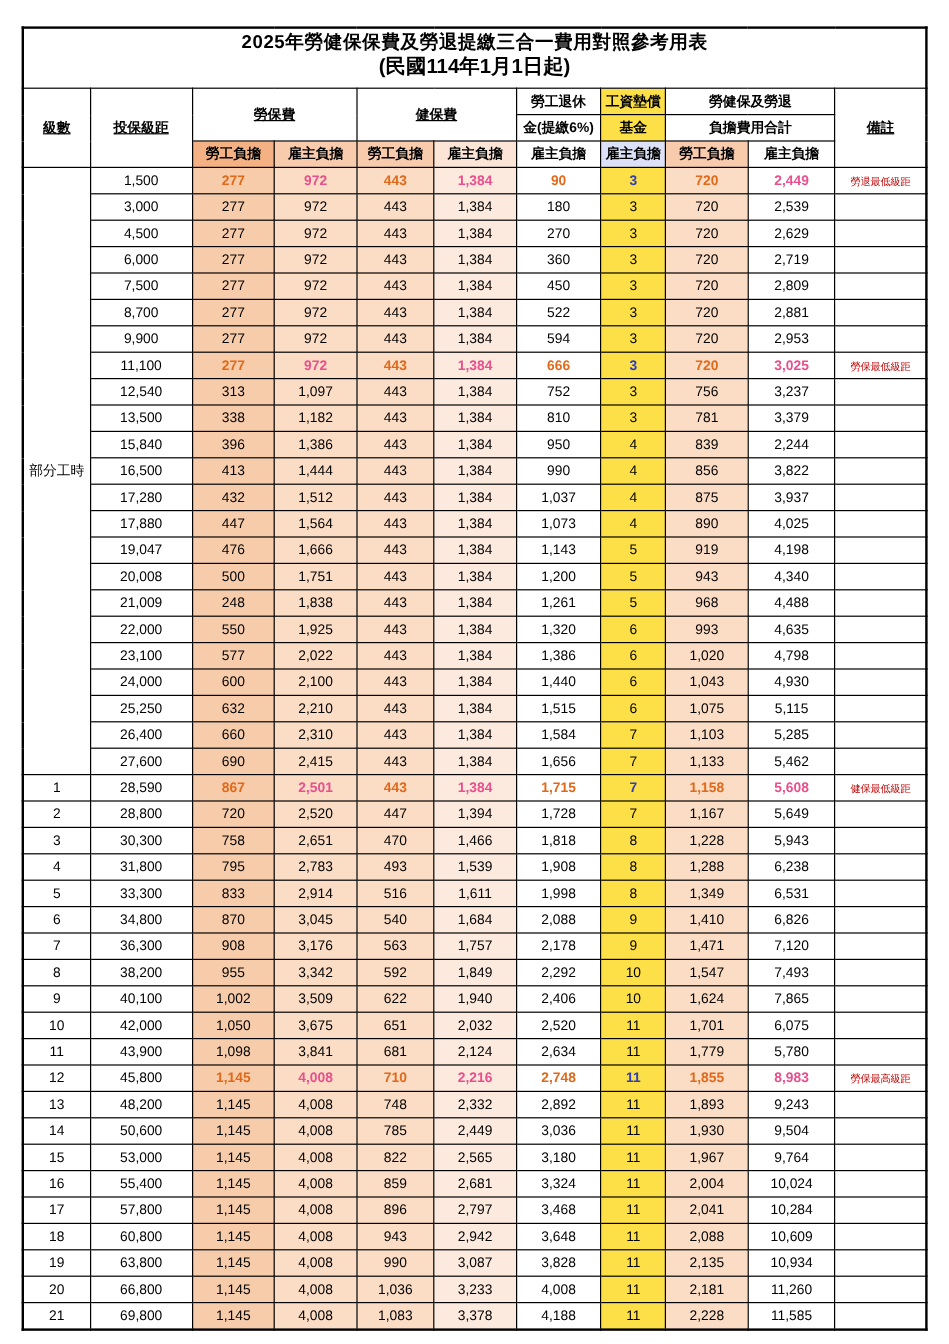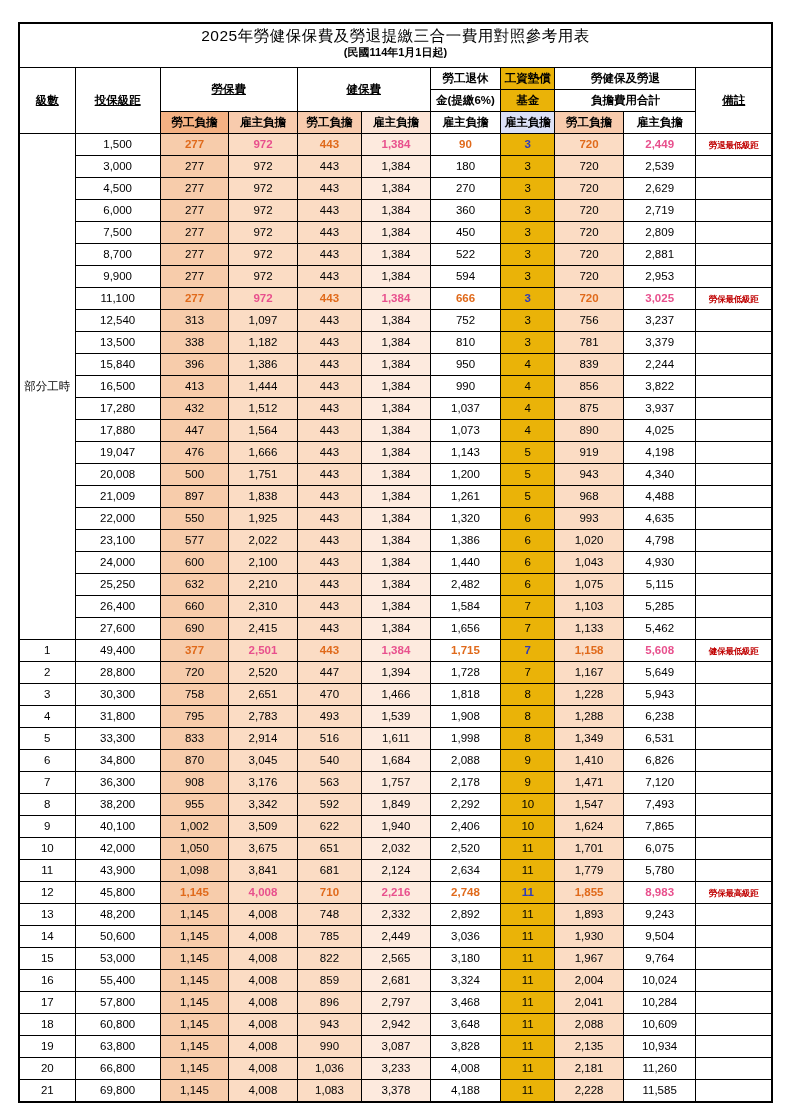--- a/index.html
+++ b/index.html
@@ -35,25 +35,25 @@
     height: 21px;
     line-height: 1.05;
   }
   .title-cell {
     border: none !important;
     padding: 4px 0 8px 0 !important;
     height: auto !important;
   }
   .title-main {
     font-size: 15.5px;
-    font-weight: normal;
+    font-weight: bold;
     letter-spacing: 0.5px;
   }
   .title-sub {
-    font-size: 11px;
+    font-size: 17px;
     font-weight: bold;
     margin-top: 3px;
   }
   .hdr {
     font-weight: bold;
     font-size: 12px;
     text-decoration: underline;
   }
   .hdr-sm {
     font-weight: bold;
@@ -64,37 +64,37 @@
     font-weight: bold;
     font-size: 10px;
     line-height: 1.15;
   }
   
   .c-lab-emp { background: #f7ccab; }     
   .c-lab-er  { background: #fbdcc4; }     
   .c-hea-emp { background: #fbdcc4; }     
   .c-hea-er  { background: #fdeade; }     
   .c-pen     { background: #ffffff; }     
-  .c-wage    { background: #eab308; }     
+  .c-wage    { background: #fde047; }     
   .c-tot-emp { background: #fbdcc4; }     
   .c-tot-er  { background: #ffffff; }     
 
   .hd-lab-emp { background: #f4b183; }
   .hd-lab-er  { background: #f8cbad; }
   .hd-hea-emp { background: #f8cbad; }
   .hd-hea-er  { background: #fce4d6; }
   .hd-pen     { background: #ffffff; }
   .hd-wage    { background: #dce1f7; }
   .hd-tot-emp { background: #f8cbad; }
   .hd-tot-er  { background: #ffffff; }
 
   .note {
     font-size: 8.5px;
     color: #c00000;
-    font-weight: bold;
+    font-weight: normal;
     letter-spacing: -0.2px;
   }
   .hl-orange { color: #e06a1b; font-weight: bold; }
   .hl-pink   { color: #e8508d; font-weight: bold; }
   .hl-blue   { color: #2f3dbb; font-weight: bold; }
   .rowsep-top td { border-top: 1.6px solid #000; }
   .grade-span {
     font-size: 11.5px;
   }
   .val { font-size: 11.5px; }
@@ -341,21 +341,21 @@
           <td class="c-hea-emp val">443</td>
           <td class="c-hea-er val">1,384</td>
           <td class="c-pen val">1,200</td>
           <td class="c-wage val">5</td>
           <td class="c-tot-emp val">943</td>
           <td class="c-tot-er val">4,340</td>
           <td></td>
         </tr>
         <tr>
           <td class="sal">21,009</td>
-          <td class="c-lab-emp val">897</td>
+          <td class="c-lab-emp val">248</td>
           <td class="c-lab-er val">1,838</td>
           <td class="c-hea-emp val">443</td>
           <td class="c-hea-er val">1,384</td>
           <td class="c-pen val">1,261</td>
           <td class="c-wage val">5</td>
           <td class="c-tot-emp val">968</td>
           <td class="c-tot-er val">4,488</td>
           <td></td>
         </tr>
         <tr>
@@ -393,21 +393,21 @@
           <td class="c-tot-emp val">1,043</td>
           <td class="c-tot-er val">4,930</td>
           <td></td>
         </tr>
         <tr>
           <td class="sal">25,250</td>
           <td class="c-lab-emp val">632</td>
           <td class="c-lab-er val">2,210</td>
           <td class="c-hea-emp val">443</td>
           <td class="c-hea-er val">1,384</td>
-          <td class="c-pen val">2,482</td>
+          <td class="c-pen val">1,515</td>
           <td class="c-wage val">6</td>
           <td class="c-tot-emp val">1,075</td>
           <td class="c-tot-er val">5,115</td>
           <td></td>
         </tr>
         <tr>
           <td class="sal">26,400</td>
           <td class="c-lab-emp val">660</td>
           <td class="c-lab-er val">2,310</td>
           <td class="c-hea-emp val">443</td>
@@ -425,22 +425,22 @@
           <td class="c-hea-emp val">443</td>
           <td class="c-hea-er val">1,384</td>
           <td class="c-pen val">1,656</td>
           <td class="c-wage val">7</td>
           <td class="c-tot-emp val">1,133</td>
           <td class="c-tot-er val">5,462</td>
           <td></td>
         </tr>
         <tr class="rowsep-top">
           <td class="lvl">1</td>
-          <td class="sal">49,400</td>
-          <td class="c-lab-emp val hl-orange">377</td>
+          <td class="sal">28,590</td>
+          <td class="c-lab-emp val hl-orange">867</td>
           <td class="c-lab-er val hl-pink">2,501</td>
           <td class="c-hea-emp val hl-orange">443</td>
           <td class="c-hea-er val hl-pink">1,384</td>
           <td class="c-pen val hl-orange">1,715</td>
           <td class="c-wage val hl-blue">7</td>
           <td class="c-tot-emp val hl-orange">1,158</td>
           <td class="c-tot-er val hl-pink">5,608</td>
           <td><span class="note">健保最低級距</span></td>
         </tr>
         <tr class="rowsep-top">

